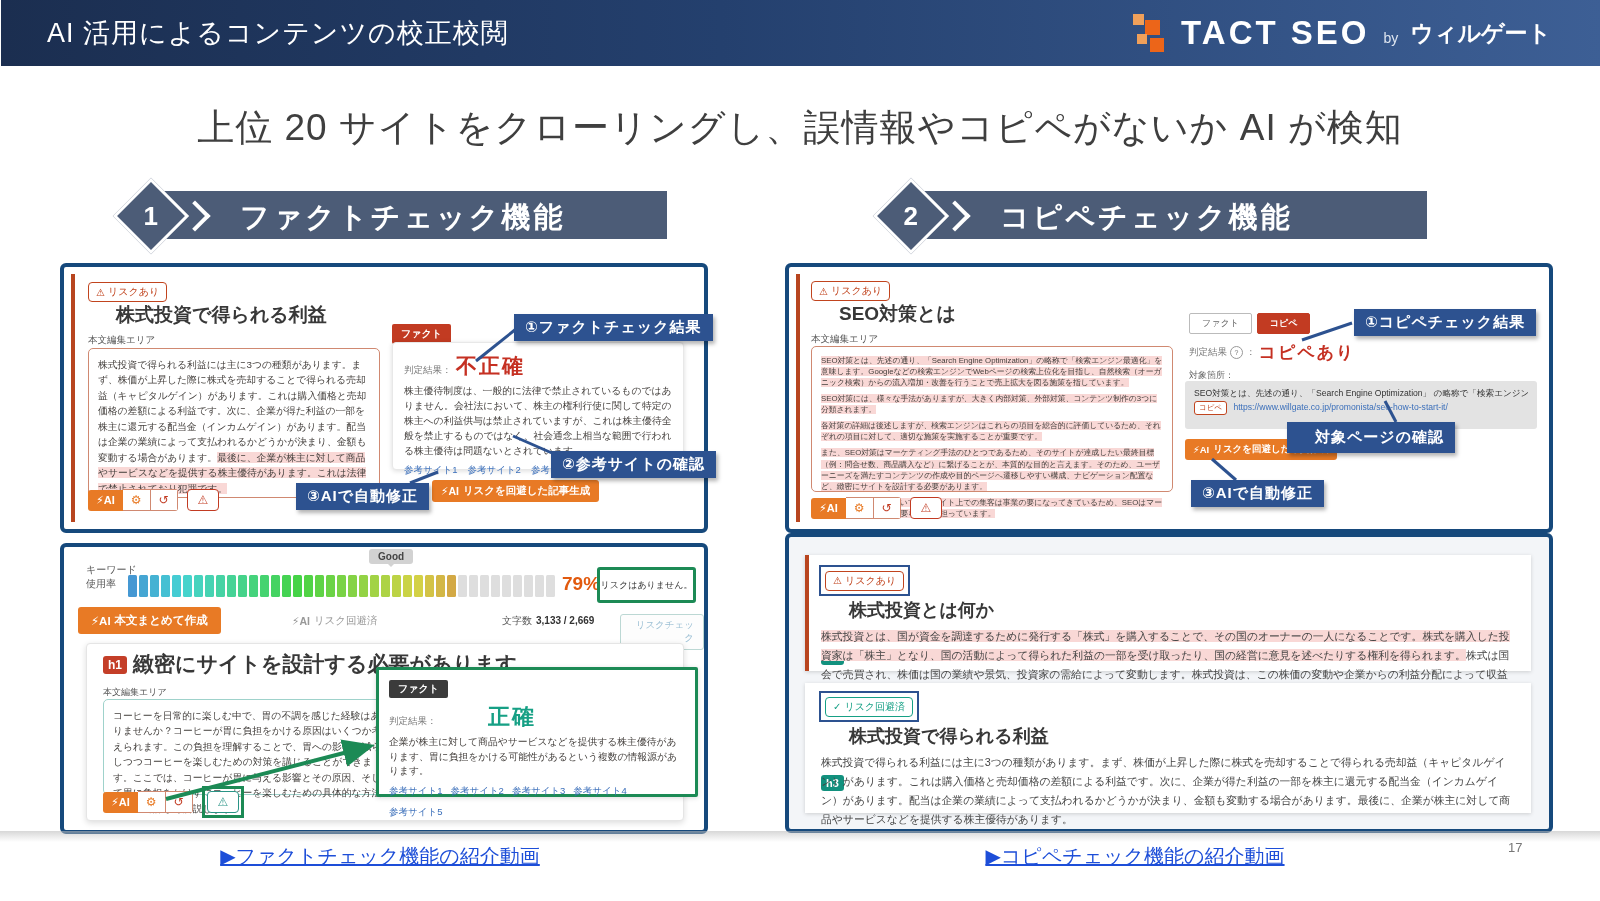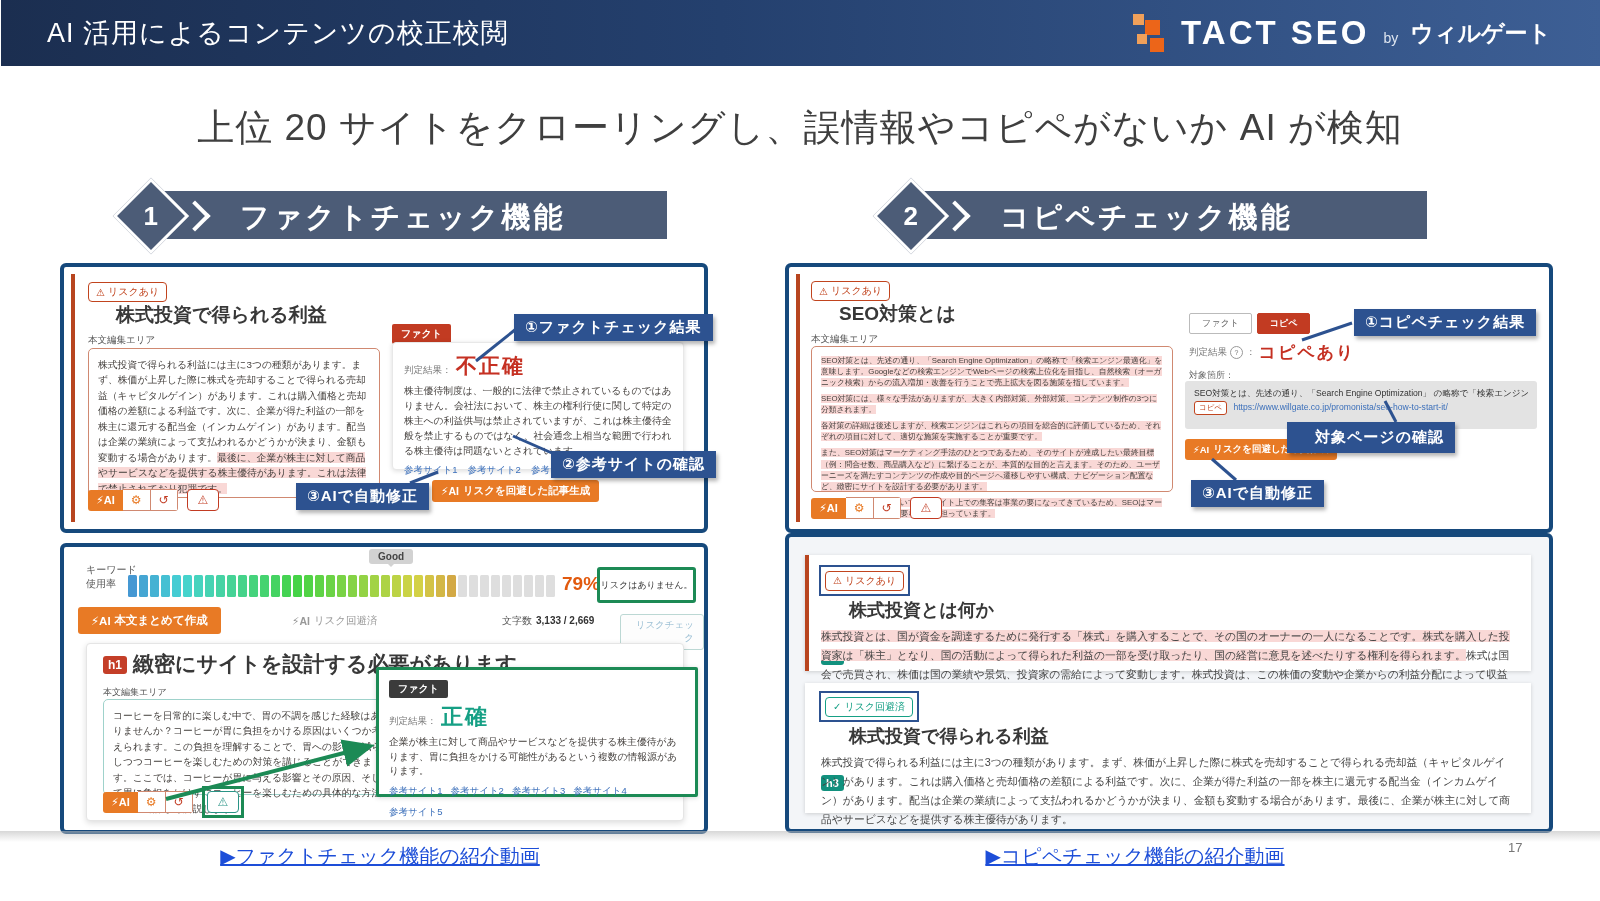--- a/index.html
+++ b/index.html
@@ -43,21 +43,21 @@
   .edit-label{font-size:9.5px;color:#555;}
   .textbox{border-radius:5px;padding:8px 9px;background:#fff;color:#433f3c;}
   .tb-red{border:1.4px solid #d08971;}
   .tb-teal{border:1.4px solid #9fd2cb;}
   .hl{background:#f9d8d6;}
 
   .fact-badge{display:inline-block;background:#c23b22;color:#fff;font-size:10px;font-weight:bold;padding:3px 9px;border-radius:2px;}
   .fact-card{background:#fff;border:1px solid #e8e8e8;border-radius:4px;box-shadow:0 1px 5px rgba(0,0,0,.14);padding:9px 11px;box-sizing:border-box;}
   .verdict-label{font-size:9.5px;color:#777;}
   .verdict-bad{font-size:21px;font-weight:bold;color:#c53022;letter-spacing:2px;}
-  .verdict-good{font-size:22px;font-weight:bold;color:#16a085;letter-spacing:2px;}
+  .verdict-good{font-size:22px;font-weight:bold;color:#16a085;letter-spacing:2px;margin-left:47px;}
   .ref-row{display:flex;gap:10px;flex-wrap:wrap;}
   .ref-link{color:#3b6fba;font-size:9.5px;cursor:pointer;}
 
   .btn-orange{display:inline-flex;align-items:center;gap:4px;background:#e87a25;color:#fff;font-weight:bold;border:none;border-radius:3px;cursor:pointer;font-family:inherit;}
   .ai-glyph{font-weight:bold;}
 
   .toolbar{display:flex;align-items:center;}
   .tool-ai{background:#e87a25;color:#fff;font-size:11px;font-weight:bold;padding:4px 8px;border-radius:3px 0 0 3px;border:none;cursor:pointer;font-family:inherit;}
   .tool-group{display:flex;border:1.4px solid #d08971;border-left:none;border-radius:0 3px 3px 0;}
   .tool-ic{background:#fff;border:none;font-size:12px;padding:3px 8px;cursor:pointer;font-family:inherit;}

